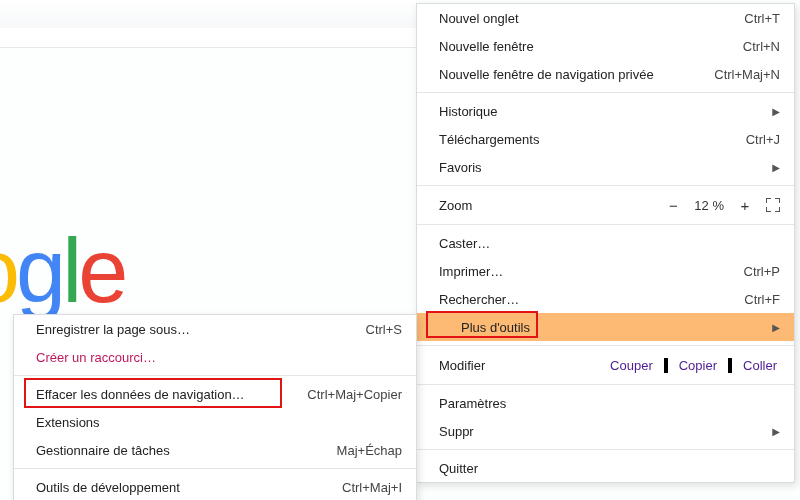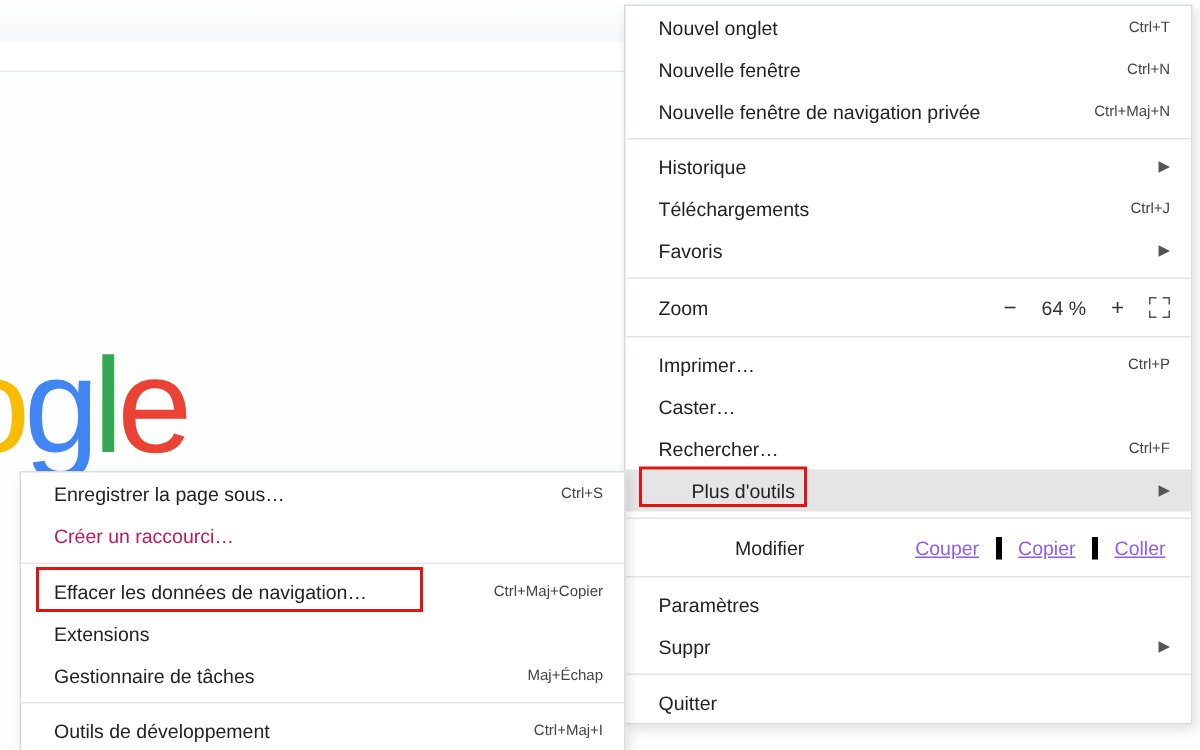--- a/index.html
+++ b/index.html
@@ -5,41 +5,41 @@
   html,body{margin:0;padding:0;width:800px;height:500px;overflow:hidden;background:#f7f9fb;font-family:"Segoe UI",Arial,sans-serif;font-size:13px;color:#222;}
   .canvas{position:relative;width:800px;height:500px;background:#fdfefe;}
   
   .google-frag{position:absolute;left:-30px;top:220px;font-size:90px;font-weight:500;letter-spacing:-4px;pointer-events:none;font-family:Arial,sans-serif;}
   .google-frag span{display:inline-block;}
   .g-red{color:#ea4335}.g-yel{color:#fbbc05}.g-grn{color:#34a853}.g-blu{color:#4285f4}
   .menu{position:absolute;background:#fff;border:1px solid #d9dcde;box-shadow:2px 3px 8px rgba(0,0,0,.12);}
   .main-menu{left:416px;top:3px;width:377px;}
   .sub-menu{left:13px;top:314px;width:402px;}
   .item{display:flex;align-items:center;height:28px;padding:0 14px 0 22px;white-space:nowrap;}
-  .item.hover{background:#e5e5e5;padding-left:44px;}
+  .item.hover{background:#fdba74;padding-left:44px;}
   .item.disabled{color:#be185d;}
   .label{flex:1;}
-  .shortcut{color:#444;font-size:10px;}
+  .shortcut{color:#444;font-size:13px;}
   .arrow{font-size:10px;color:#555;margin-left:6px;}
   .sep{height:1px;background:#e3e5e7;margin:4px 0;}
   .zoom-row{display:flex;align-items:center;height:30px;padding:0 14px 0 22px;}
   .zoom-row .label{flex:1;}
   .zoom-ctrl{display:flex;align-items:center;gap:14px;color:#333;}
   .zbtn{width:14px;text-align:center;font-size:15px;}
   .zval{font-size:13px;}
   .full-icon{width:14px;height:14px;position:relative;}
   .full-icon::before,.full-icon::after{content:"";position:absolute;border:1.2px solid #555;width:4px;height:4px;}
   .full-icon::before{left:0;top:0;border-right:none;border-bottom:none;}
   .full-icon::after{right:0;bottom:0;border-left:none;border-top:none;}
   .full-icon .tr,.full-icon .bl{position:absolute;border:1.2px solid #555;width:4px;height:4px;}
   .full-icon .tr{right:0;top:0;border-left:none;border-bottom:none;}
   .full-icon .bl{left:0;bottom:0;border-right:none;border-top:none;}
-  .edit-row{display:flex;align-items:center;height:30px;padding:0 6px 0 10px;text-align:center;}
+  .edit-row{display:flex;align-items:center;height:30px;padding:0 6px 0 22px;}
   .edit-row .label{flex:1;}
-  .edit-btn{padding:0 11px;font-size:13px;color:#8b5cf6;text-decoration:underline;}
+  .edit-btn{padding:0 11px;font-size:13px;color:#4c1d95;}
   .edit-btn + .edit-btn{border-left:4px solid #000000;}
   .hl-red{position:absolute;border:2.5px solid #e11313;pointer-events:none;}
   .hl-main{left:426px;top:311px;width:108px;height:23px;}
   .hl-sub{left:24px;top:378px;width:254px;height:26px;}
   .top-shadow{position:absolute;left:0;top:0;width:418px;height:28px;border-bottom:1px solid #d8dbdd;background:linear-gradient(#fff,#f6f8f9);} 
   .top-shadow2{position:absolute;left:0;top:28px;width:418px;height:19px;border-bottom:1px solid #e6e8ea;background:#fff;}
 </style>
 </head>
 <body>
 <div class="canvas">
@@ -75,35 +75,35 @@
   </div>
   <div class="item">
     <span class="label">Favoris</span>
     <span class="arrow">▶</span>
   </div>
   <div class="sep"></div>
   <div class="zoom-row">
     <span class="label">Zoom</span>
     <div class="zoom-ctrl">
       <span class="zbtn">−</span>
-      <span class="zval">64 %</span>
+      <span class="zval">12 %</span>
       <span class="zbtn">+</span>
       <span class="full-icon">
             <span class="tr"></span>
             <span class="bl"></span>
           </span>
     </div>
   </div>
   <div class="sep"></div>
   <div class="item">
+    <span class="label">Caster…</span>
+  </div>
+  <div class="item">
     <span class="label">Imprimer…</span>
     <span class="shortcut">Ctrl+P</span>
-  </div>
-  <div class="item">
-    <span class="label">Caster…</span>
   </div>
   <div class="item">
     <span class="label">Rechercher…</span>
     <span class="shortcut">Ctrl+F</span>
   </div>
   <div class="item hover">
     <span class="label">Plus d'outils</span>
     <span class="arrow">▶</span>
   </div>
   <div class="sep"></div>

